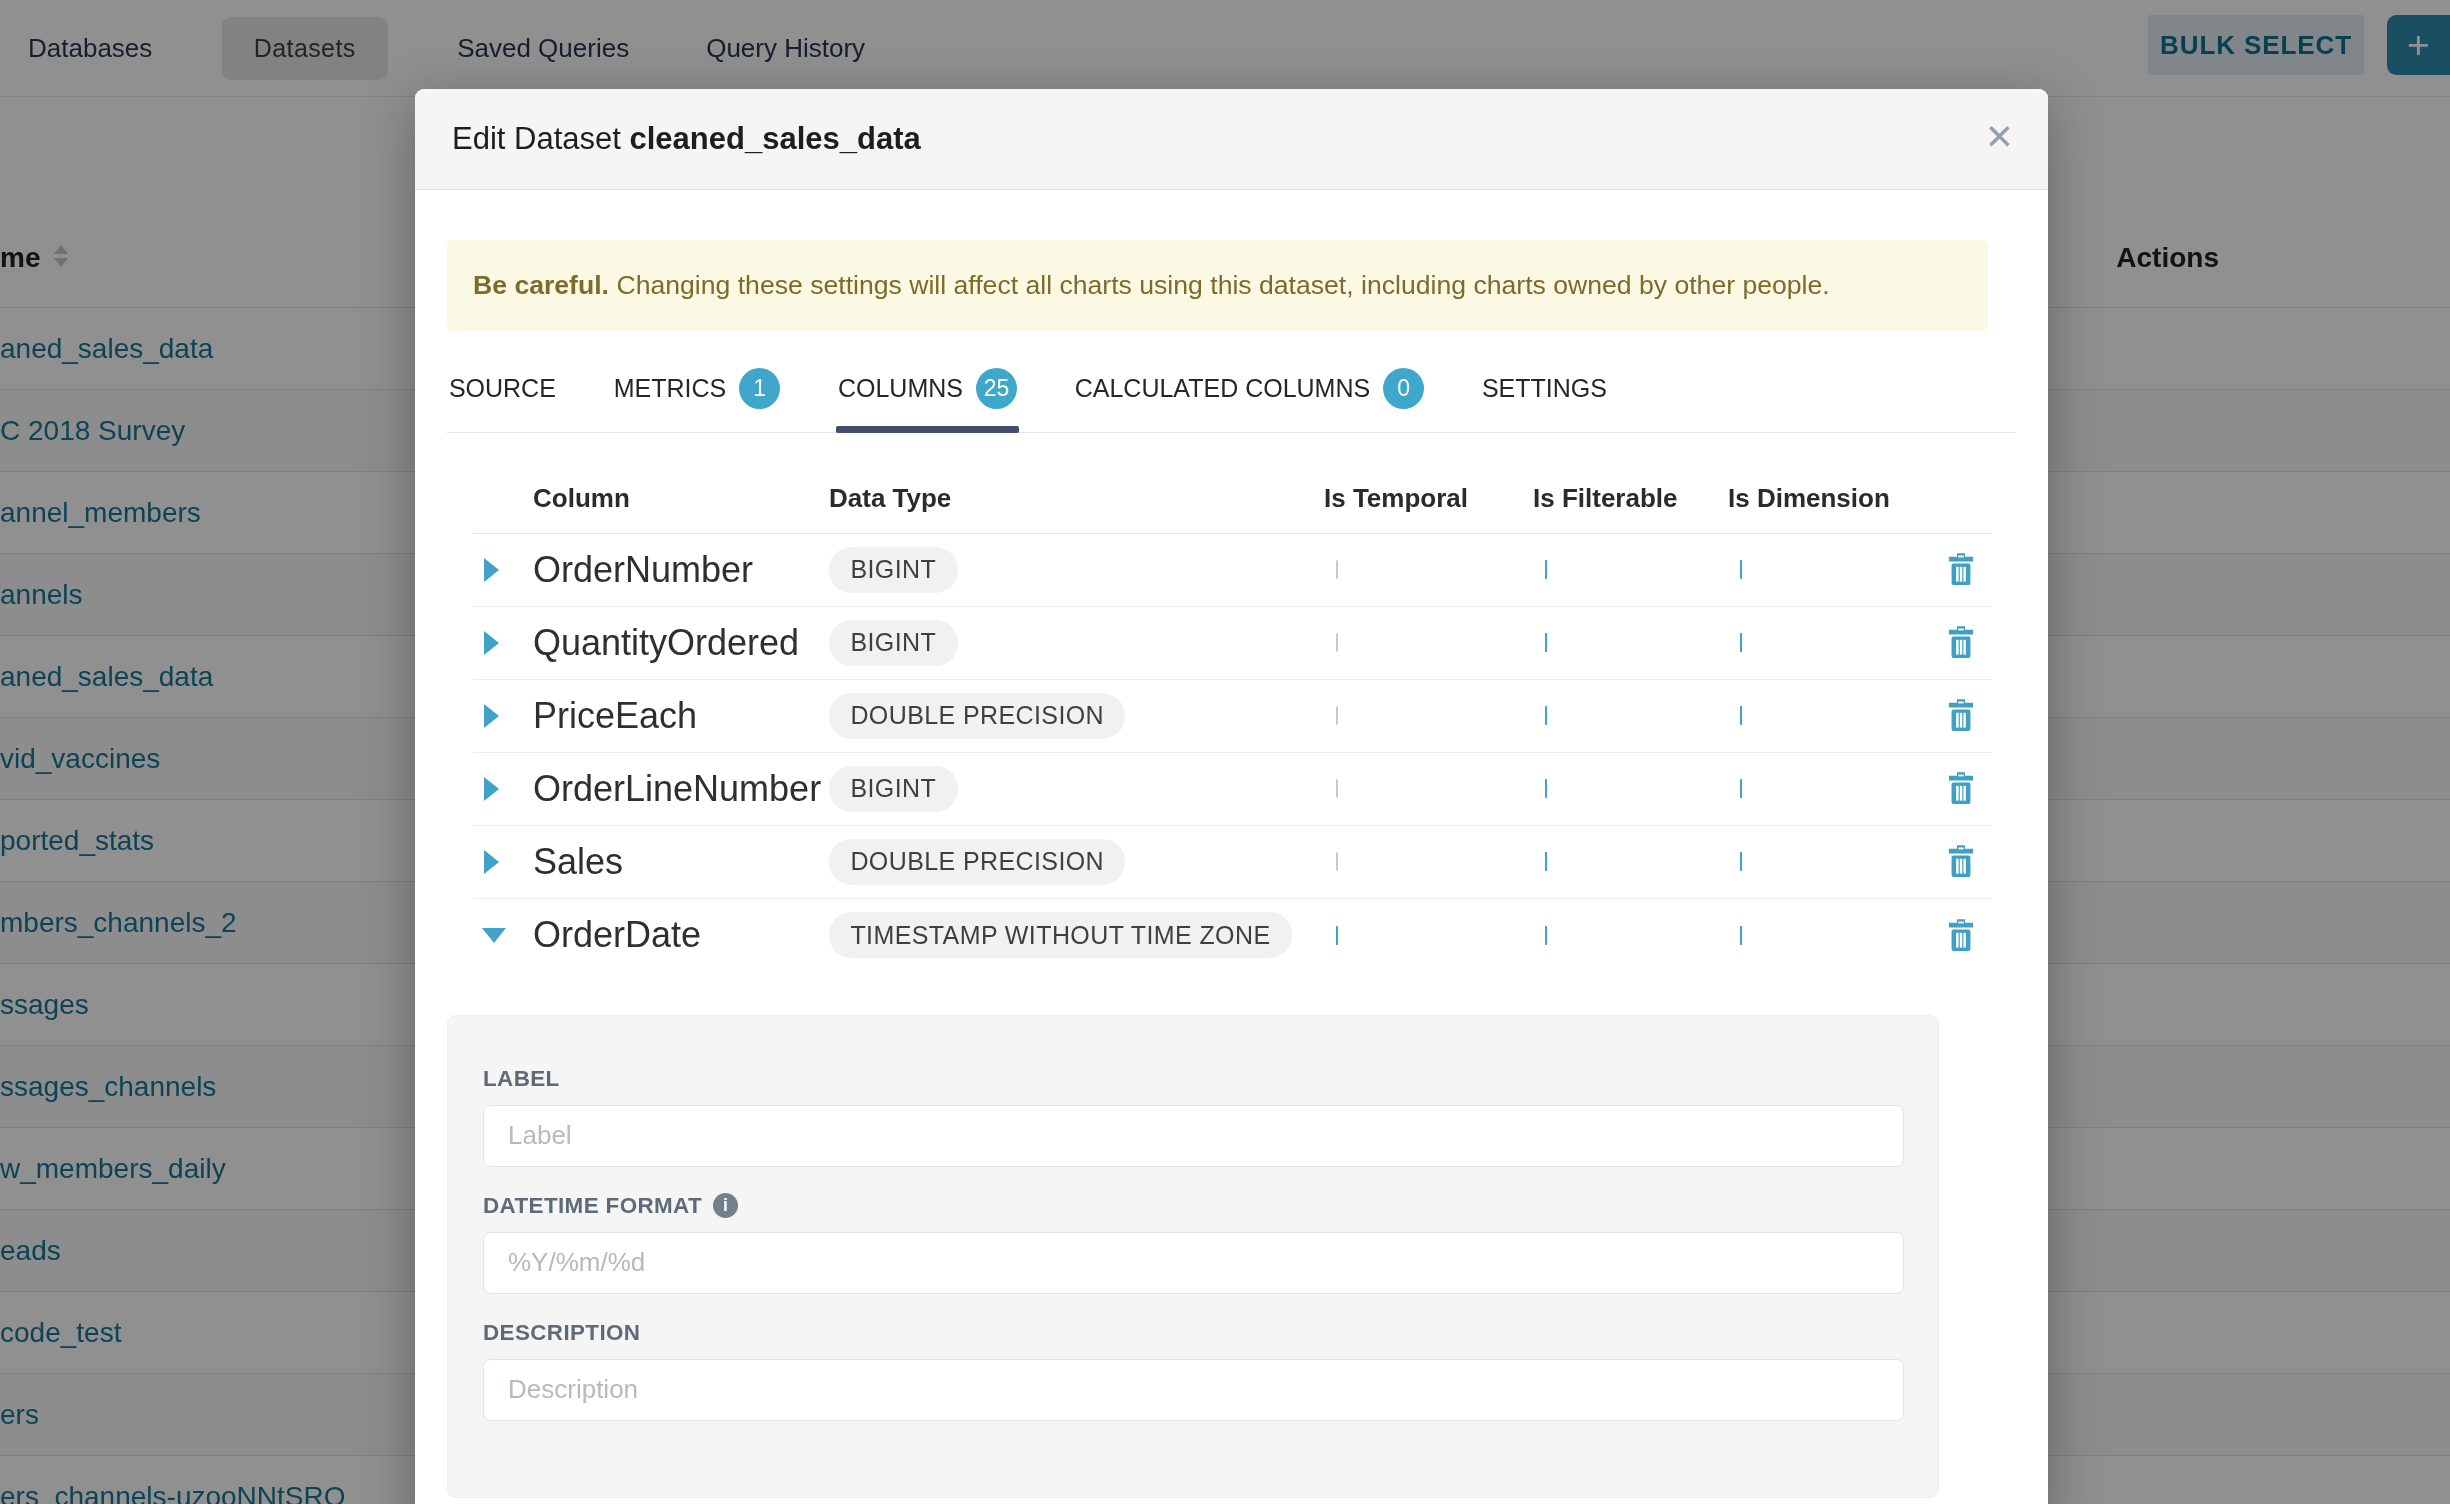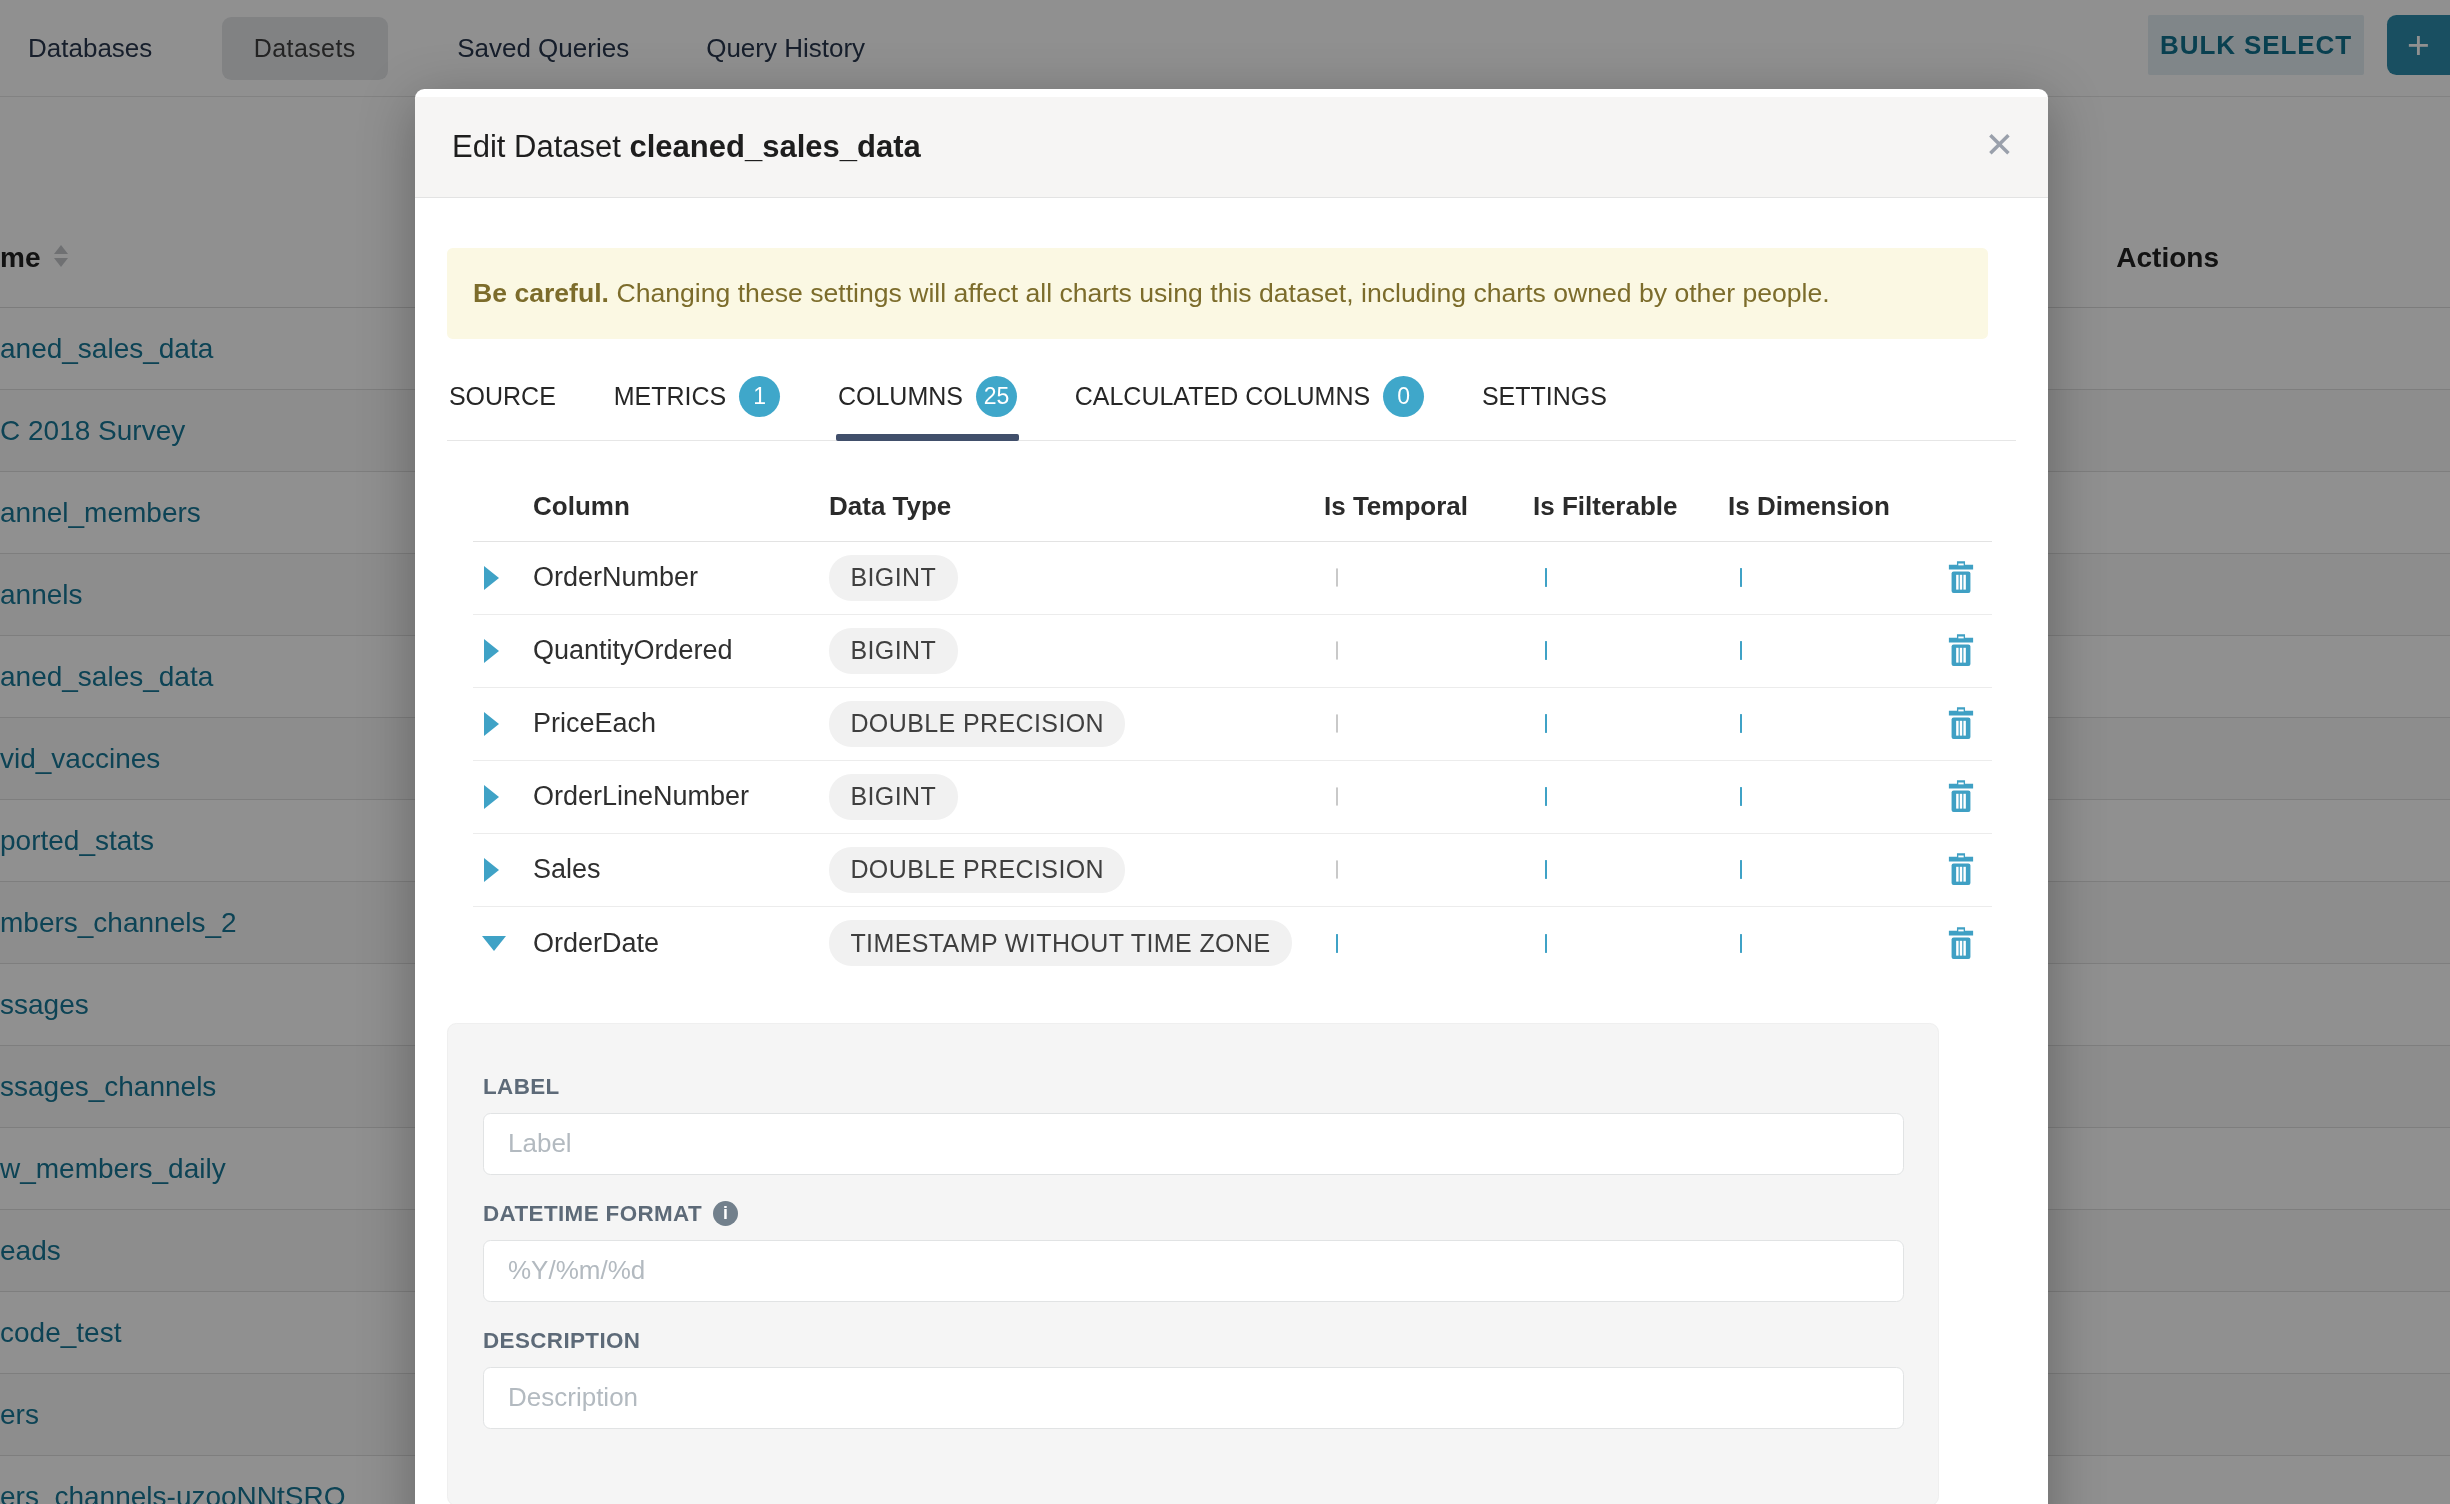--- a/index.html
+++ b/index.html
@@ -41,21 +41,21 @@
   .bg-row:nth-child(even) { background:#fafafa; }
   .bg-row a { font-size:28px; color:#177897; text-decoration:none; white-space:nowrap; }
 
   
   .overlay { position:absolute; inset:0; background:rgba(0,0,0,0.435); }
 
   
   .modal { position:absolute; left:415px; top:89px; width:1633px; height:1454px; background:#fff;
            border-radius:9.3px 9.3px 0 0; box-shadow:0 13px 56px rgba(0,0,0,0.3); overflow:hidden; }
   .modal-header { height:101px; background:#f6f5f4; border-bottom:0.9px solid #e3e3e3;
-                  display:flex; align-items:center; padding:0 37px; position:relative;margin-top:8px; }
+                  display:flex; align-items:center; padding:0 37px; position:relative; }
   .modal-title { font-size:31px; color:#1e1e1e; }
   .modal-title b { font-weight:700; }
   .modal-close { position:absolute; right:34px; top:30px; font-size:35px; color:#9aa0ab;
                  line-height:1; cursor:pointer; font-weight:400; }
 
   .modal-body { padding:0 32px; }
 
   .banner { margin-top:50px; width:1541px; height:91px; background:#fbf8e3; border-radius:5.6px;
             display:flex; align-items:center; padding:0 26px; font-size:26.6px; color:#7c6c2b; }
   .banner b { font-weight:700; margin-right:7.5px; }
@@ -71,21 +71,21 @@
 
   .cols-table { margin-left:26px; width:1519px; margin-top:32px; }
   .cgrid { display:grid; grid-template-columns:60px 296px 495px 209px 195px 201px 1fr; align-items:center; }
   .chead { height:69px; font-size:26px; font-weight:700; color:#2b2b2b; border-bottom:1.9px solid #e3e3e3; }
   .crow { height:73px; border-bottom:0.9px solid #ececec; }
   .crow.last { border-bottom:none; }
   .caret-r { width:0;height:0;border-top:12px solid transparent;border-bottom:12px solid transparent;
              border-left:15px solid #3fa2c6; margin-left:11.2px; }
   .caret-d { width:0;height:0;border-left:12px solid transparent;border-right:12px solid transparent;
              border-top:15px solid #3fa2c6; margin-left:9.3px; }
-  .cname { font-size:27px; color:#2f2f2f; }
+  .cname { font-size:36px; color:#2f2f2f; }
   .pill { display:inline-block; background:#f1f1f1; border-radius:22.4px; padding:8.4px 21.4px;
           font-size:25px; color:#3f3f3f; letter-spacing:0.4px; white-space:nowrap; }
   .cbx { width:32px; height:32px; border:1.9px solid #c9c9c9; border-radius:6.5px; background:#fff;
          margin-left:12px; position:relative; }
   .cbx.on { background:#3fa2c6; border-color:#3fa2c6; }
   .cbx.on::after { content:""; position:absolute; left:6.5px; top:4.7px; width:15px; height:8.4px;
                    border-left:3.7px solid #fff; border-bottom:3.7px solid #fff; transform:rotate(-45deg); }
   .trash { justify-self:center; display:flex; }
 
   .detail-panel { margin-top:43px; width:1492px; height:483px; background:#f5f5f5;

